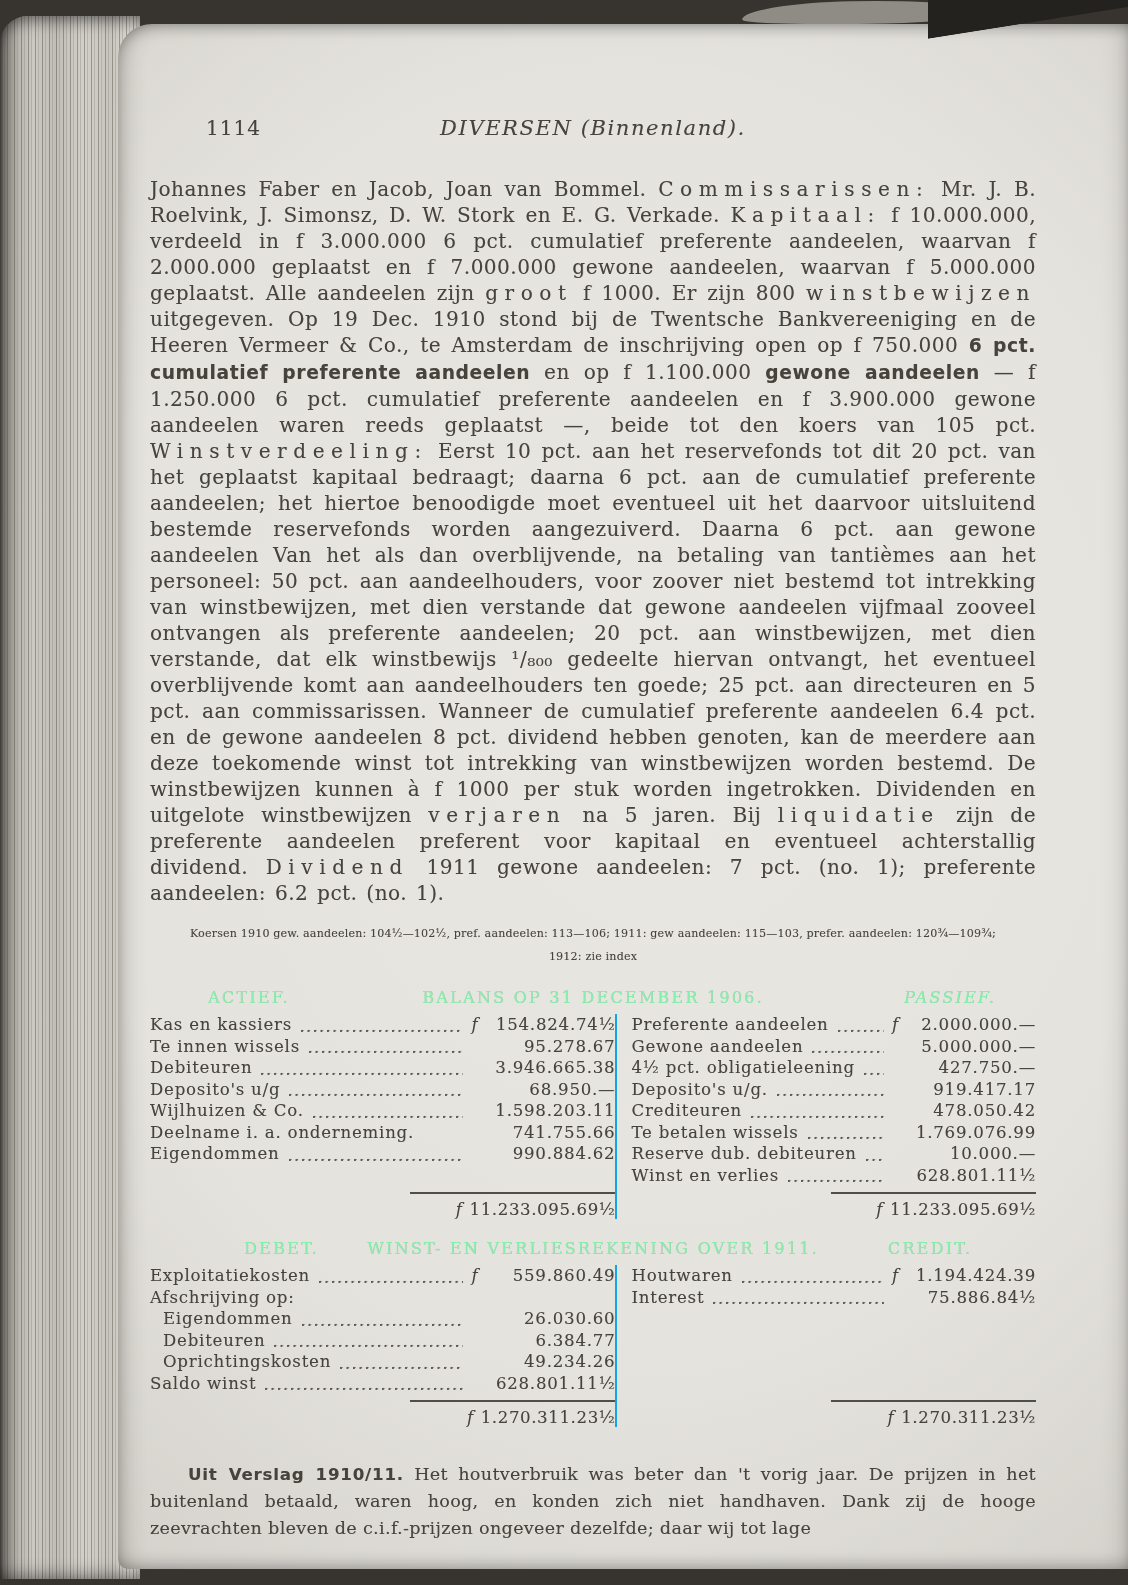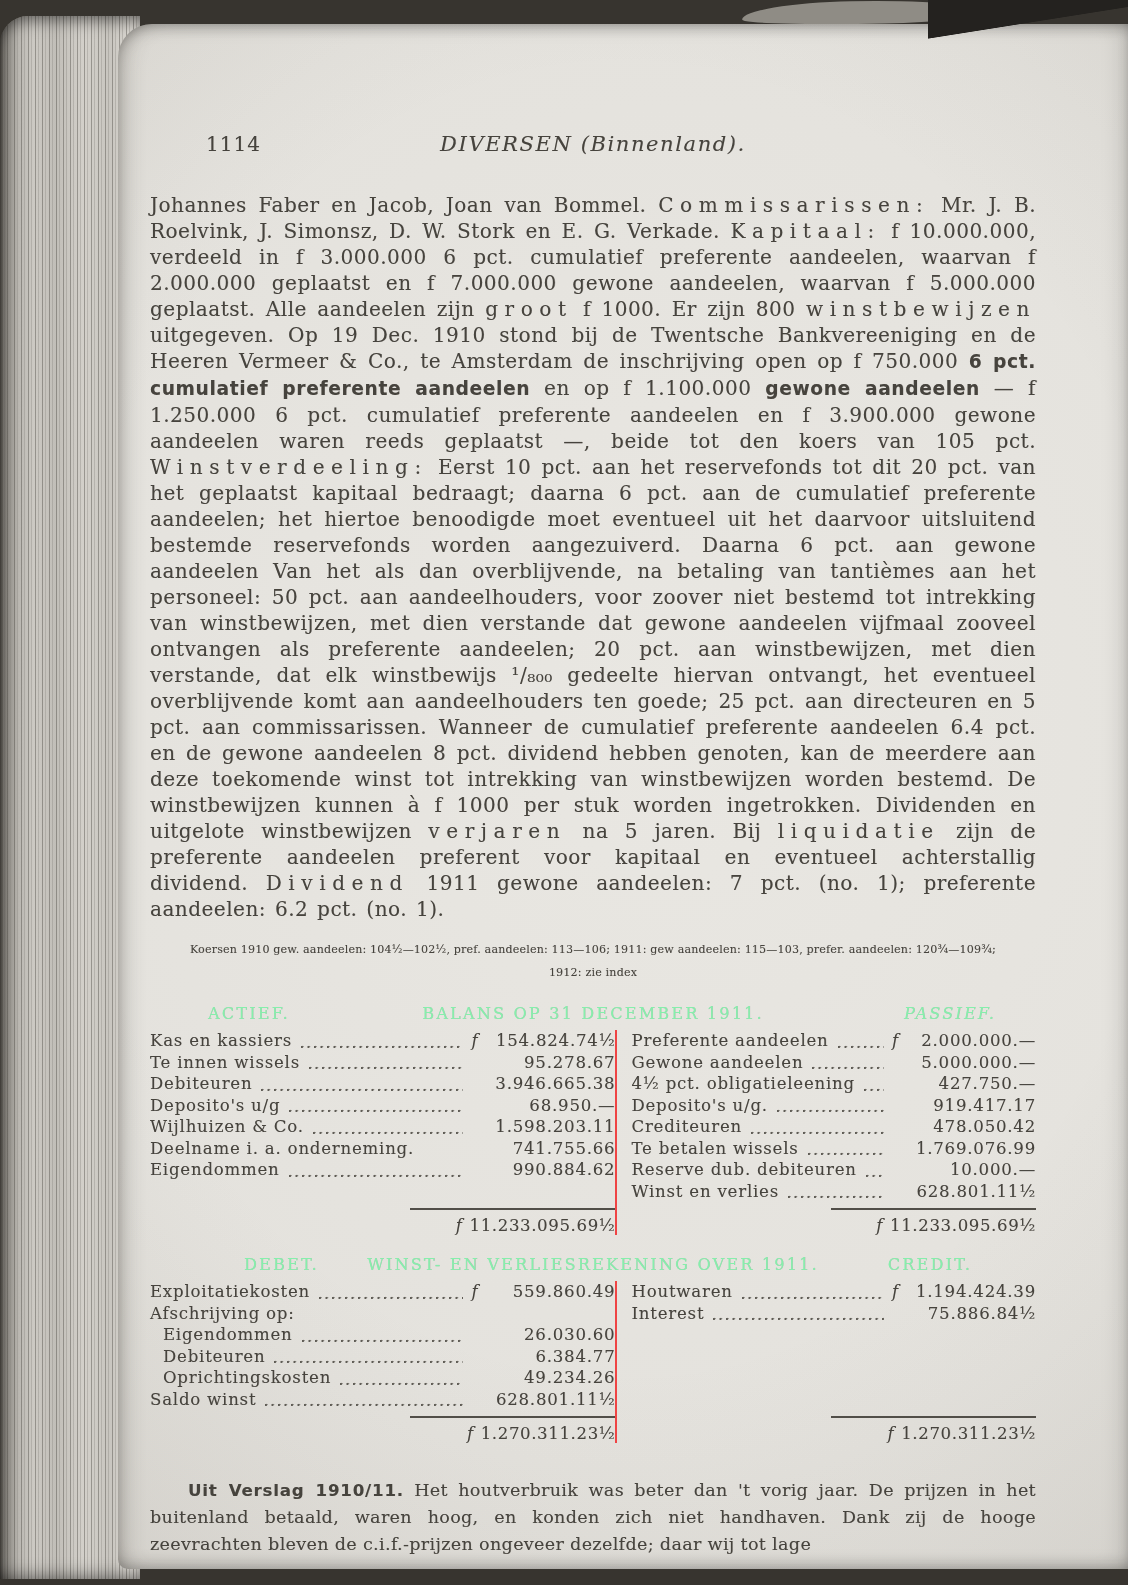--- a/index.html
+++ b/index.html
@@ -44,21 +44,21 @@
   .top-right-streak{
     position:absolute;right:0;top:0;width:200px;height:42px;z-index:3;
     background:linear-gradient(171deg,#24221f 52%, rgba(0,0,0,0) 53%);
   }
   
   .content{
     position:absolute;left:150px;top:116px;width:886px;z-index:10;
     color:#46433d;
     text-shadow:.3px .3px .45px rgba(70,66,60,.28);
   }
-  .page-head{display:grid;grid-template-columns:1fr auto 1fr;align-items:baseline;margin-top:16px;}
+  .page-head{display:grid;grid-template-columns:1fr auto 1fr;align-items:baseline;}
   .page-num{justify-self:start;padding-left:56px;font-size:20px;letter-spacing:1px;}
   .running-title{font-style:italic;font-size:21px;letter-spacing:1.6px;}
   .para{
     margin:36px 0 0 0;font-size:20px;line-height:26px;text-align:justify;
     letter-spacing:.025em;word-spacing:2px;
   }
   .seg-sp{letter-spacing:.33em;}
   .seg-b{
     font-family:"DejaVu Sans","Liberation Sans",sans-serif;
     font-weight:700;font-size:.93em;letter-spacing:.035em;
@@ -73,21 +73,21 @@
     font-size:16px;letter-spacing:.14em;color:#86efac;margin-bottom:7px;
   }
   .lh-left{justify-self:start;}
   .lh-right{justify-self:end;}
   .balance .lh-left{padding-left:58px;}
   .balance .lh-right{padding-right:40px;font-style:italic;}
   .wv .lh-left{padding-left:94px;}
   .wv .lh-right{padding-right:64px;}
   .ledger-cols{display:flex;align-items:stretch;}
   .ledger-col{display:flex;flex-direction:column;}
-  .ledger-col.left{width:53.5%;border-right:2px solid #ef4444;padding-right:0;}
+  .ledger-col.left{width:53.5%;border-right:2px solid #0ea5e9;padding-right:0;}
   .ledger-col.right{width:46.5%;padding-left:14px;}
   .ledger-row{
     display:flex;align-items:baseline;font-size:16.5px;line-height:21.5px;
     letter-spacing:.05em;white-space:nowrap;
   }
   .ledger-row.indent .l-label{padding-left:13px;}
   .l-label{flex:0 0 auto;}
   .l-leader{flex:1 1 auto;align-self:flex-end;height:4px;margin:0 8px 3px 9px;min-width:10px;}
   .l-leader.dotted{
     background-image:radial-gradient(circle at 1.2px 1.8px,#5f5c55 1.05px,rgba(0,0,0,0) 1.35px);
@@ -123,21 +123,21 @@
     <span></span>
   </div>
 
   <p class="para"><span class="seg-n">Johannes Faber en Jacob, Joan van Bommel.  </span><span class="seg-sp">Commissarissen:</span><span class="seg-n"> Mr. J. B. Roelvink, J. Simonsz, D. W. Stork en E. G. Verkade.  </span><span class="seg-sp">Kapitaal:</span><span class="seg-n"> f 10.000.000, verdeeld in f 3.000.000 6 pct. cumulatief preferente aandeelen, waarvan f 2.000.000 geplaatst en f 7.000.000 gewone aandeelen, waarvan f 5.000.000 geplaatst. Alle aandeelen zijn </span><span class="seg-sp">groot</span><span class="seg-n"> f 1000.  Er zijn 800 </span><span class="seg-sp">winstbewijzen</span><span class="seg-n"> uitgegeven.  Op 19 Dec. 1910 stond bij de Twentsche Bankvereeniging en de Heeren Vermeer &amp; Co., te Amsterdam de inschrijving open op f 750.000 </span><span class="seg-b">6 pct. cumulatief preferente aandeelen</span><span class="seg-n"> en op f 1.100.000 </span><span class="seg-b">gewone aandeelen</span><span class="seg-n"> — f 1.250.000 6 pct. cumulatief preferente aandeelen en f 3.900.000 gewone aandeelen waren reeds geplaatst —, beide tot den koers van 105 pct.  </span><span class="seg-sp">Winstverdeeling:</span><span class="seg-n"> Eerst 10 pct. aan het reservefonds tot dit 20 pct. van het geplaatst kapitaal bedraagt; daarna 6 pct. aan de cumulatief preferente aandeelen; het hiertoe benoodigde moet eventueel uit het daarvoor uitsluitend bestemde reservefonds worden aangezuiverd.  Daarna 6 pct. aan gewone aandeelen  Van het als dan overblijvende, na betaling van tantièmes aan het personeel: 50 pct. aan aandeelhouders, voor zoover niet bestemd tot intrekking van winstbewijzen, met dien verstande dat gewone aandeelen vijfmaal zooveel ontvangen als preferente aandeelen; 20 pct. aan winstbewijzen, met dien verstande, dat elk winstbewijs ¹/₈₀₀ gedeelte hiervan ontvangt, het eventueel overblijvende komt aan aandeelhouders ten goede; 25 pct. aan directeuren en 5 pct. aan commissarissen.  Wanneer de cumulatief preferente aandeelen 6.4 pct. en de gewone aandeelen 8 pct. dividend hebben genoten, kan de meerdere aan deze toekomende winst tot intrekking van winstbewijzen worden bestemd.  De winstbewijzen kunnen à f 1000 per stuk worden ingetrokken.  Dividenden en uitgelote winstbewijzen </span><span class="seg-sp">verjaren</span><span class="seg-n"> na 5 jaren.  Bij </span><span class="seg-sp">liquidatie</span><span class="seg-n"> zijn de preferente aandeelen preferent voor kapitaal en eventueel achterstallig dividend.  </span><span class="seg-sp">Dividend</span><span class="seg-n"> 1911 gewone aandeelen: 7 pct. (no. 1); preferente aandeelen: 6.2 pct. (no. 1).</span></p>
 
   <p class="koersen">Koersen 1910 gew. aandeelen: 104½—102½, pref. aandeelen: 113—106; 1911: gew aandeelen: 115—103, prefer. aandeelen: 120¾—109¾; 1912: zie index</p>
 
   <section class="ledger balance">
     <div class="ledger-head">
       <span class="lh-left">ACTIEF.</span>
-      <span class="lh-title">BALANS OP 31 DECEMBER 1911.</span>
+      <span class="lh-title">BALANS OP 31 DECEMBER 1906.</span>
       <span class="lh-right">PASSIEF.</span>
     </div>
     <div class="ledger-cols">
       <div class="ledger-col left">
         <div>
             <div class="ledger-row">
               <span class="l-label">Kas en kassiers</span>
               <span class="l-leader dotted"></span>
               <span class="l-cur">f</span>
               <span class="l-amt">154.824.74½</span>

